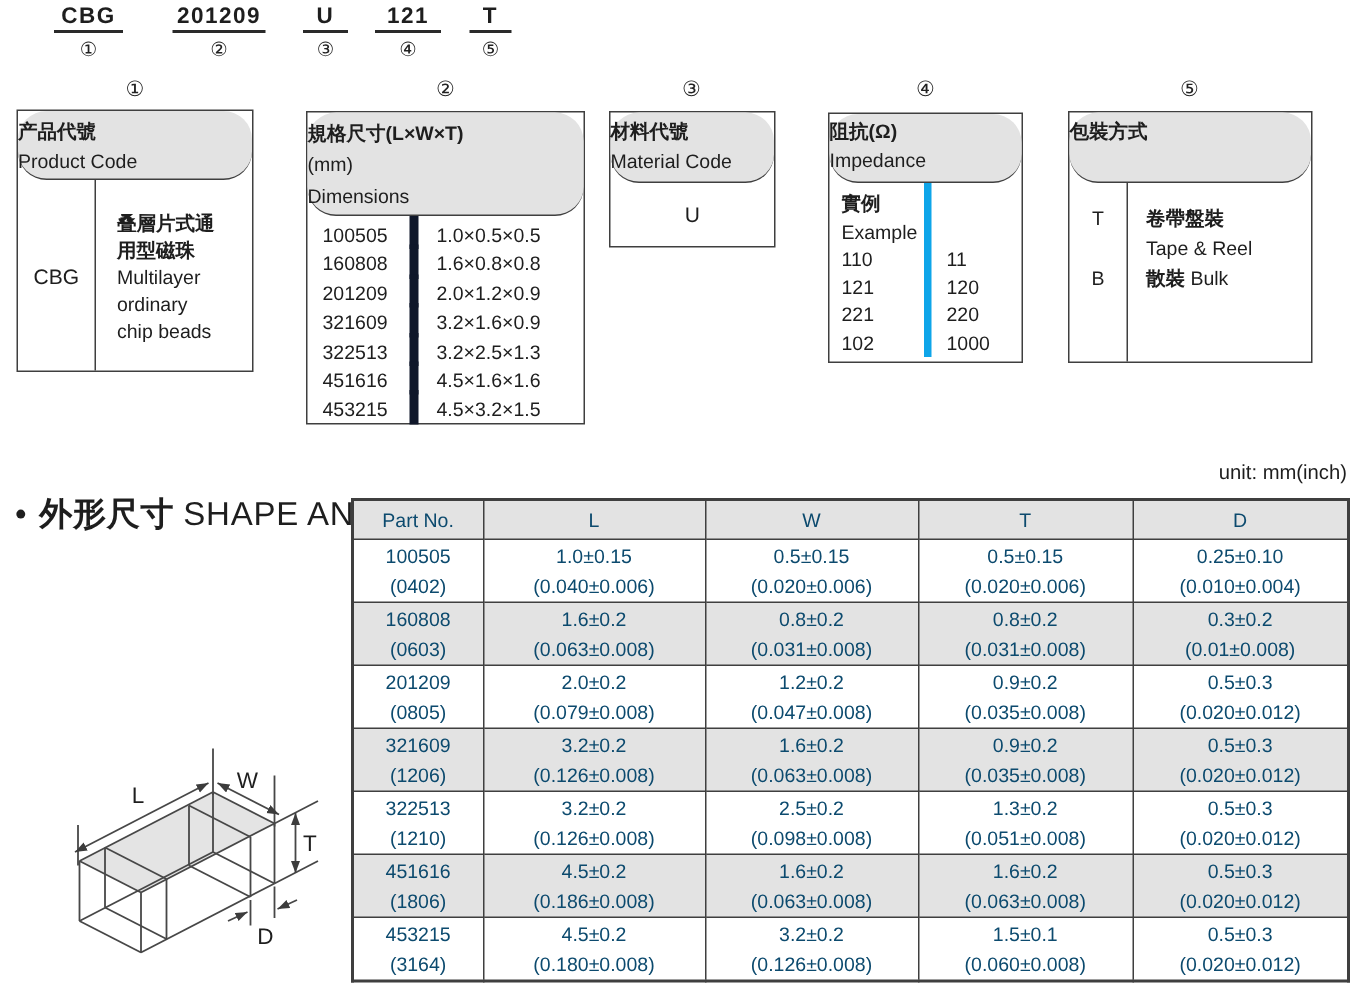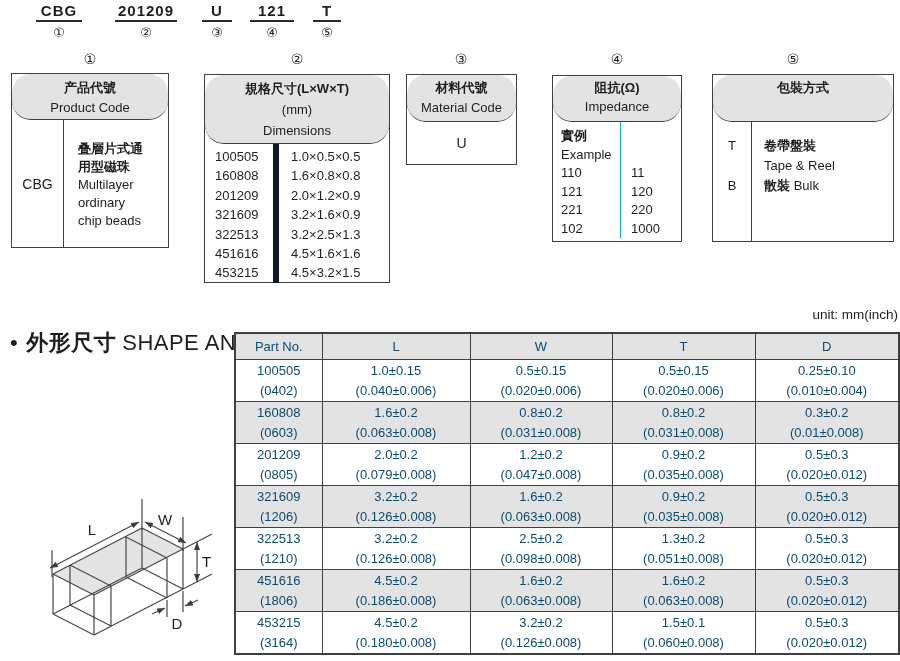--- a/index.html
+++ b/index.html
@@ -5,39 +5,39 @@
   html,body{margin:0;padding:0;background:#fff;}
   .page{position:relative;width:900px;height:661px;background:#fff;overflow:hidden;
         font-family:"Liberation Sans","DejaVu Sans",sans-serif;color:#1e1e1e;}
   
   .codeseg{position:absolute;top:2px;text-align:center;}
   .codeval{font-size:15px;font-weight:bold;letter-spacing:1px;padding-bottom:1px;border-bottom:2px solid #2a2a2a;}
   .codenum{font-size:13px;margin-top:3px;color:#222;}
   .boxnum{position:absolute;top:51px;width:24px;text-align:center;font-size:14px;color:#222;}
   
   .ibox{position:absolute;border:1px solid #3f3f3f;background:#fff;box-sizing:border-box;}
-  .hd{background:#e3e3e3;border-bottom:1px solid #3f3f3f;text-align:center;font-size:13px;border-radius:19px;}
+  .hd{background:#e3e3e3;border-bottom:1px solid #3f3f3f;text-align:left;font-size:13px;border-radius:19px;}
   .hd .ln{line-height:20px;}
   .zhb{font-weight:bold;}
   .b1 .hd{height:46px;padding-top:4px;box-sizing:border-box;}
   .b1 .bd{display:flex;height:127px;}
   .b1 .cell-code{width:51px;border-right:1px solid #3f3f3f;display:flex;align-items:center;justify-content:center;font-size:14px;}
   .b1 .cell-desc{flex:1;padding:20px 16px 0 14px;font-size:13px;line-height:18px;}
   .b2 .hd{height:69px;padding-top:3px;box-sizing:border-box;}
   .b2 .hd .ln{line-height:21px;}
   .b2 .bd{padding-top:3px;}
   .b2 .row{display:flex;line-height:19.4px;font-size:13px;}
   .b2 .c1{width:68px;padding-left:10px;box-sizing:border-box;}
   .b2 .vd{border-left:6px solid #0f172a;padding-left:12px;margin-top:-3px;padding-top:3px;}
   .b2 .bd .row .vd{height:19.4px;}
   .b3 .hd{height:47px;padding-top:3px;box-sizing:border-box;}
   .b3 .bd{height:42px;display:flex;align-items:center;justify-content:center;font-size:14px;}
   .b4 .hd{height:46px;padding-top:3px;box-sizing:border-box;}
   .b4 .bd{display:flex;font-size:13px;}
-  .b4 .col-l{width:68px;border-right:1px solid #0ea5e9;padding:5px 0 0 8px;box-sizing:border-box;}
+  .b4 .col-l{width:68px;border-right:5px solid #0ea5e9;padding:5px 0 0 8px;box-sizing:border-box;}
   .b4 .col-r{flex:1;padding:5px 0 0 10px;}
   .b4 .ln{line-height:18.5px;min-height:18.5px;}
   .b5 .hd{height:47px;padding-top:3px;box-sizing:border-box;}
   .b5 .bd{display:flex;font-size:13px;height:119px;}
   .b5 .col-l{width:39px;border-right:1px solid #3f3f3f;padding-top:14px;text-align:center;box-sizing:border-box;}
   .b5 .col-r{flex:1;padding:14px 0 0 12px;}
   .b5 .ln{line-height:20px;min-height:20px;}
   
   .sechead{position:absolute;left:10px;top:300px;font-size:22px;letter-spacing:.5px;margin-top:28px;}
   .sechead .zh{font-weight:bold;margin:0 6px 0 8px;}
@@ -165,21 +165,21 @@
         <div class="ln"></div>
         <div class="ln"></div>
         <div class="ln">11</div>
         <div class="ln">120</div>
         <div class="ln">220</div>
         <div class="ln">1000</div>
       </div>
     </div>
   </div>
 
-  <div class="ibox b5" style="left:712px;top:74px;width:182px;height:168px">
+  <div class="ibox b5" style="left:712px;top:74px;width:163px;height:168px">
     <div class="hd">
       <div class="ln zhb">包裝方式</div>
     </div>
     <div class="bd">
       <div class="col-l">
         <div class="ln">T</div>
         <div class="ln"></div>
         <div class="ln">B</div>
       </div>
       <div class="col-r">

